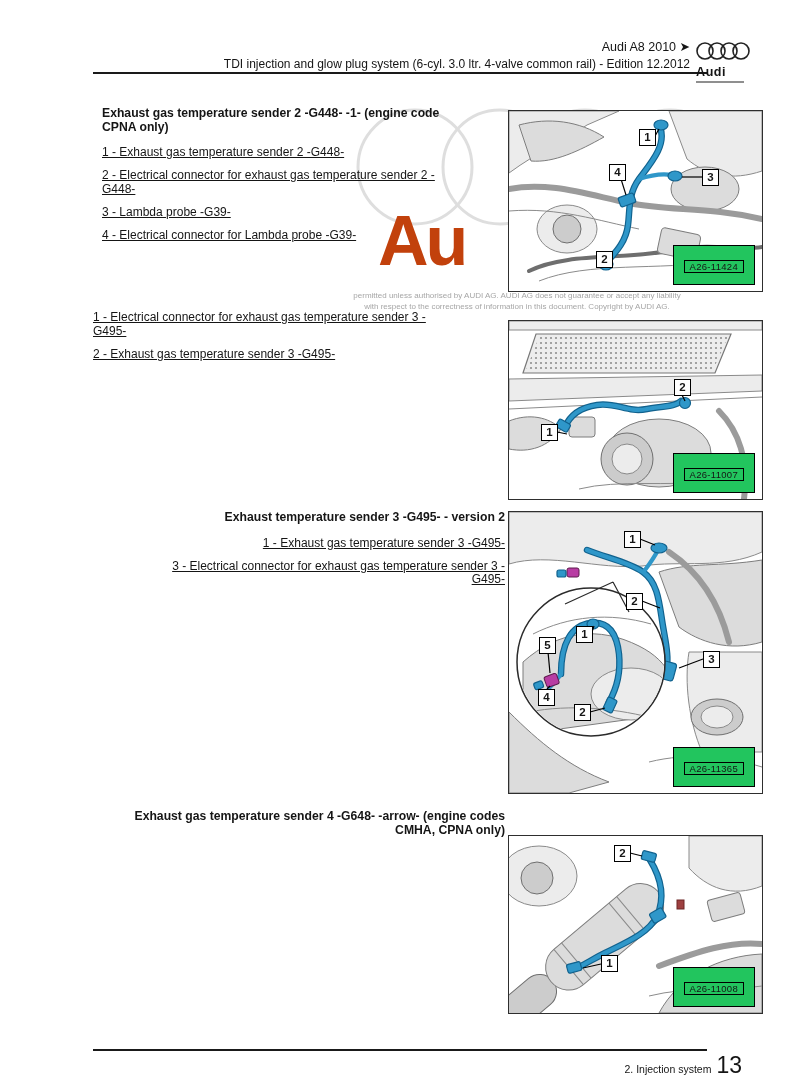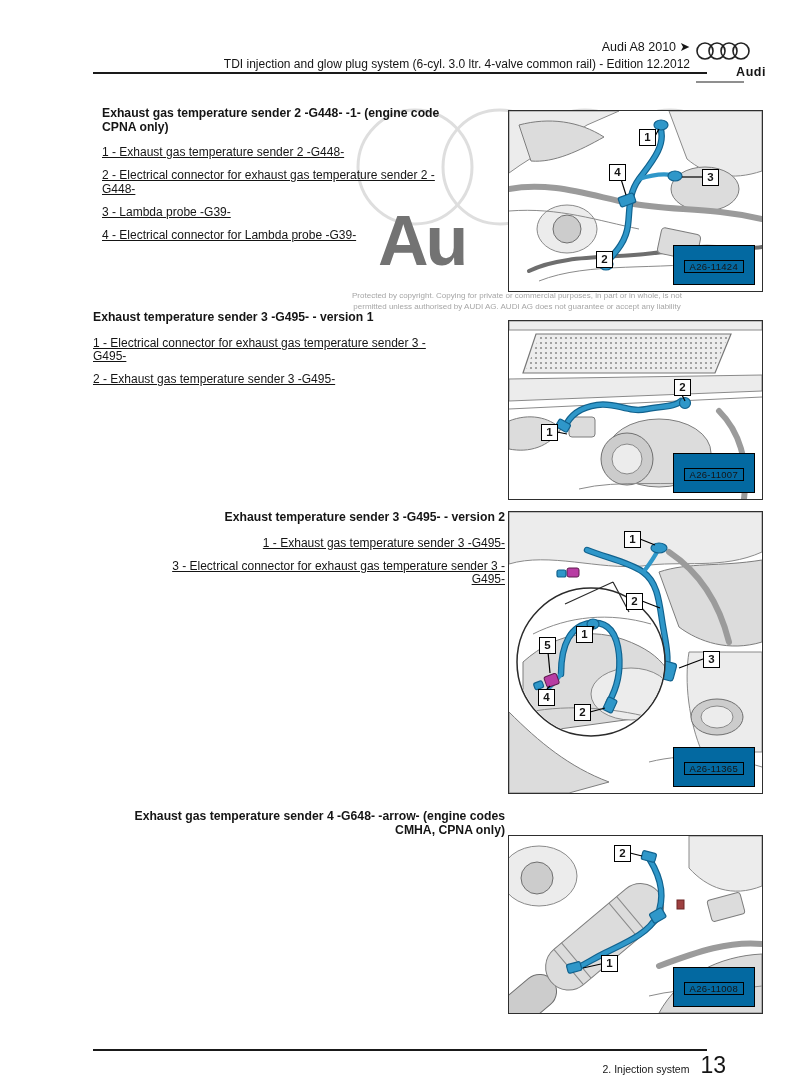--- a/index.html
+++ b/index.html
@@ -4,61 +4,61 @@
 <style>
   html,body{margin:0;padding:0;background:#ffffff;}
   .page{position:relative;width:794px;height:1086px;background:#fff;overflow:hidden;
         font-family:"Liberation Sans", sans-serif;color:#151515;}
 
   
   .hdr-model{position:absolute;top:39px;right:104px;font-size:12.5px;margin-left:44px;}
   .hdr-title{position:absolute;top:57px;right:104px;font-size:12px;white-space:nowrap;}
   .hdr-rule{position:absolute;left:93px;top:72px;width:614px;height:2px;background:#1a1a1a;}
   .logo{position:absolute;left:696px;top:41px;width:54px;text-align:left;}
-  .logo-word{font-size:12.5px;font-weight:bold;letter-spacing:.6px;line-height:12px;margin-top:1px;margin-left:40px;}
+  .logo-word{font-size:12.5px;font-weight:bold;letter-spacing:.6px;line-height:12px;margin-top:1px;}
   .logo-underline{width:48px;height:2px;background:#8f8f8f;margin-top:3px;}
 
   
   .wm-rings{position:absolute;left:340px;top:82px;z-index:0;}
   .wm-big{position:absolute;left:378px;top:206px;z-index:0;font-size:70px;font-weight:bold;
-          letter-spacing:-3px;color:#737373;line-height:1;}
+          letter-spacing:-3px;color:#c2410c;line-height:1;}
   .wm-copy{position:absolute;left:317px;top:290px;width:400px;z-index:6;text-align:center;
            font-size:8px;line-height:11px;color:#a6a6a6;pointer-events:none;}
   .wm-copy div{white-space:nowrap;}
 
   
   .sec{position:absolute;left:93px;width:412px;z-index:1;}
   .sec h3{font-size:12.2px;font-weight:bold;margin:0 0 12px 0;line-height:13.5px;white-space:pre-line;}
   .sec .item{font-size:12px;line-height:13.5px;margin-bottom:9.5px;white-space:pre-line;text-decoration:underline;}
 
   
   .fig{position:absolute;left:508px;width:253px;background:#fff;border:1.2px solid #2e2e2e;z-index:2;}
   .fig svg{display:block;}
   .callout{position:absolute;width:15px;height:15px;background:#fff;border:1.6px solid #000;
            font-size:11.5px;font-weight:bold;display:flex;align-items:center;justify-content:center;
            z-index:4;line-height:1;}
-  .figlabel{position:absolute;right:7px;bottom:6px;border:1px solid #000;padding:10px;background:#0369a1;z-index:4;}
+  .figlabel{position:absolute;right:7px;bottom:6px;border:1px solid #000;padding:10px;background:#22c55e;z-index:4;}
   .figlabel .inner{border:1px solid #000;font-size:9.5px;line-height:12px;padding:0 5px;letter-spacing:.3px;}
 
   
   .m1{fill:#ececec;stroke:#8a8a8a;stroke-width:1;}
   .m2{fill:#dcdcdc;stroke:#7d7d7d;stroke-width:1;}
   .m3{fill:#cccccc;stroke:#6f6f6f;stroke-width:1;}
   .tube{fill:none;stroke:#9b9b9b;stroke-width:6;stroke-linecap:round;}
   .tubed{fill:none;stroke:#6e6e6e;stroke-width:4;stroke-linecap:round;}
   .thin{fill:none;stroke:#8b8b8b;stroke-width:1;}
   .blueo{fill:none;stroke:var(--highlight_dark,#11628e);stroke-width:6.5;stroke-linecap:round;stroke-linejoin:round;}
   .blue{fill:none;stroke:var(--highlight_blue,#2f97c9);stroke-width:4.2;stroke-linecap:round;stroke-linejoin:round;}
   .bfill{fill:var(--highlight_blue,#2f97c9);stroke:var(--highlight_dark,#11628e);stroke-width:1.2;}
   .mag{fill:var(--connector_magenta,#b83ca3);stroke:#5e1b4e;stroke-width:1;}
   .lead{stroke:#000;stroke-width:1.2;fill:none;}
 
   
   .ftr-rule{position:absolute;left:93px;top:1049px;width:614px;height:2px;background:#1a1a1a;}
-  .ftr{position:absolute;right:68px;top:1052px;display:flex;align-items:baseline;gap:11px;}
+  .ftr{position:absolute;right:52px;top:1052px;display:flex;align-items:baseline;gap:5px;}
   .ftr-label{font-size:10.5px;}
   .ftr-num{font-size:23px;}
 </style>
 </head>
 <body>
 
 <div class="page">
 
   <svg class="wm-rings" width="430" height="170" viewBox="0 0 430 170">
     <circle cx="75" cy="85" r="57" fill="none" stroke="#dedede" stroke-width="3"></circle>
@@ -76,22 +76,22 @@
       <circle cx="9" cy="10" r="8" fill="none" stroke="#222" stroke-width="1.6"></circle>
       <circle cx="21" cy="10" r="8" fill="none" stroke="#222" stroke-width="1.6"></circle>
       <circle cx="33" cy="10" r="8" fill="none" stroke="#222" stroke-width="1.6"></circle>
       <circle cx="45" cy="10" r="8" fill="none" stroke="#222" stroke-width="1.6"></circle>
     </svg>
     <div class="logo-word">Audi</div>
     <div class="logo-underline"></div>
   </div>
 
   <div class="wm-copy">
-    <div>Protected by copyright. Copying for private or commercial purposes, in part or in whole, is not</div>
     <div>permitted unless authorised by AUDI AG. AUDI AG does not guarantee or accept any liability</div>
+    <div>with respect to the correctness of information in this document. Copyright by AUDI AG.</div>
   </div>
 
   <div class="sec" style="top:107px;margin-left:9px;">
     <h3>Exhaust gas temperature sender 2 -G448- -1- (engine code
 CPNA only)</h3>
     <div class="item">1 - Exhaust gas temperature sender 2 -G448-</div>
     <div class="item">2 - Electrical connector for exhaust gas temperature sender 2 -
 G448-</div>
     <div class="item">3 - Lambda probe -G39-</div>
     <div class="item">4 - Electrical connector for Lambda probe -G39-</div>
@@ -123,21 +123,20 @@
       <path class="lead" d="M103,147 L95,152"></path>
     </svg>
     <span class="callout" style="left:130px;top:18px;">1</span>
     <span class="callout" style="left:100px;top:53px;">4</span>
     <span class="callout" style="left:193px;top:58px;">3</span>
     <span class="callout" style="left:87px;top:140px;">2</span>
     <span class="figlabel"><span class="inner">A26-11424</span></span>
   </div>
 
   <div class="sec" style="top:311px;">
-    <h3>Exhaust temperature sender 3 -G495- - version 1</h3>
     <div class="item">1 - Electrical connector for exhaust gas temperature sender 3 -
 G495-</div>
     <div class="item">2 - Exhaust gas temperature sender 3 -G495-</div>
   </div>
 
   <div class="fig" style="top:320px;height:178px;">
     <svg width="253" height="178" viewBox="0 0 253 178">
       <defs>
         <pattern id="dots2" width="5" height="5" patternUnits="userSpaceOnUse">
           <circle cx="2" cy="2" r="1.1" fill="#8f8f8f"></circle>

